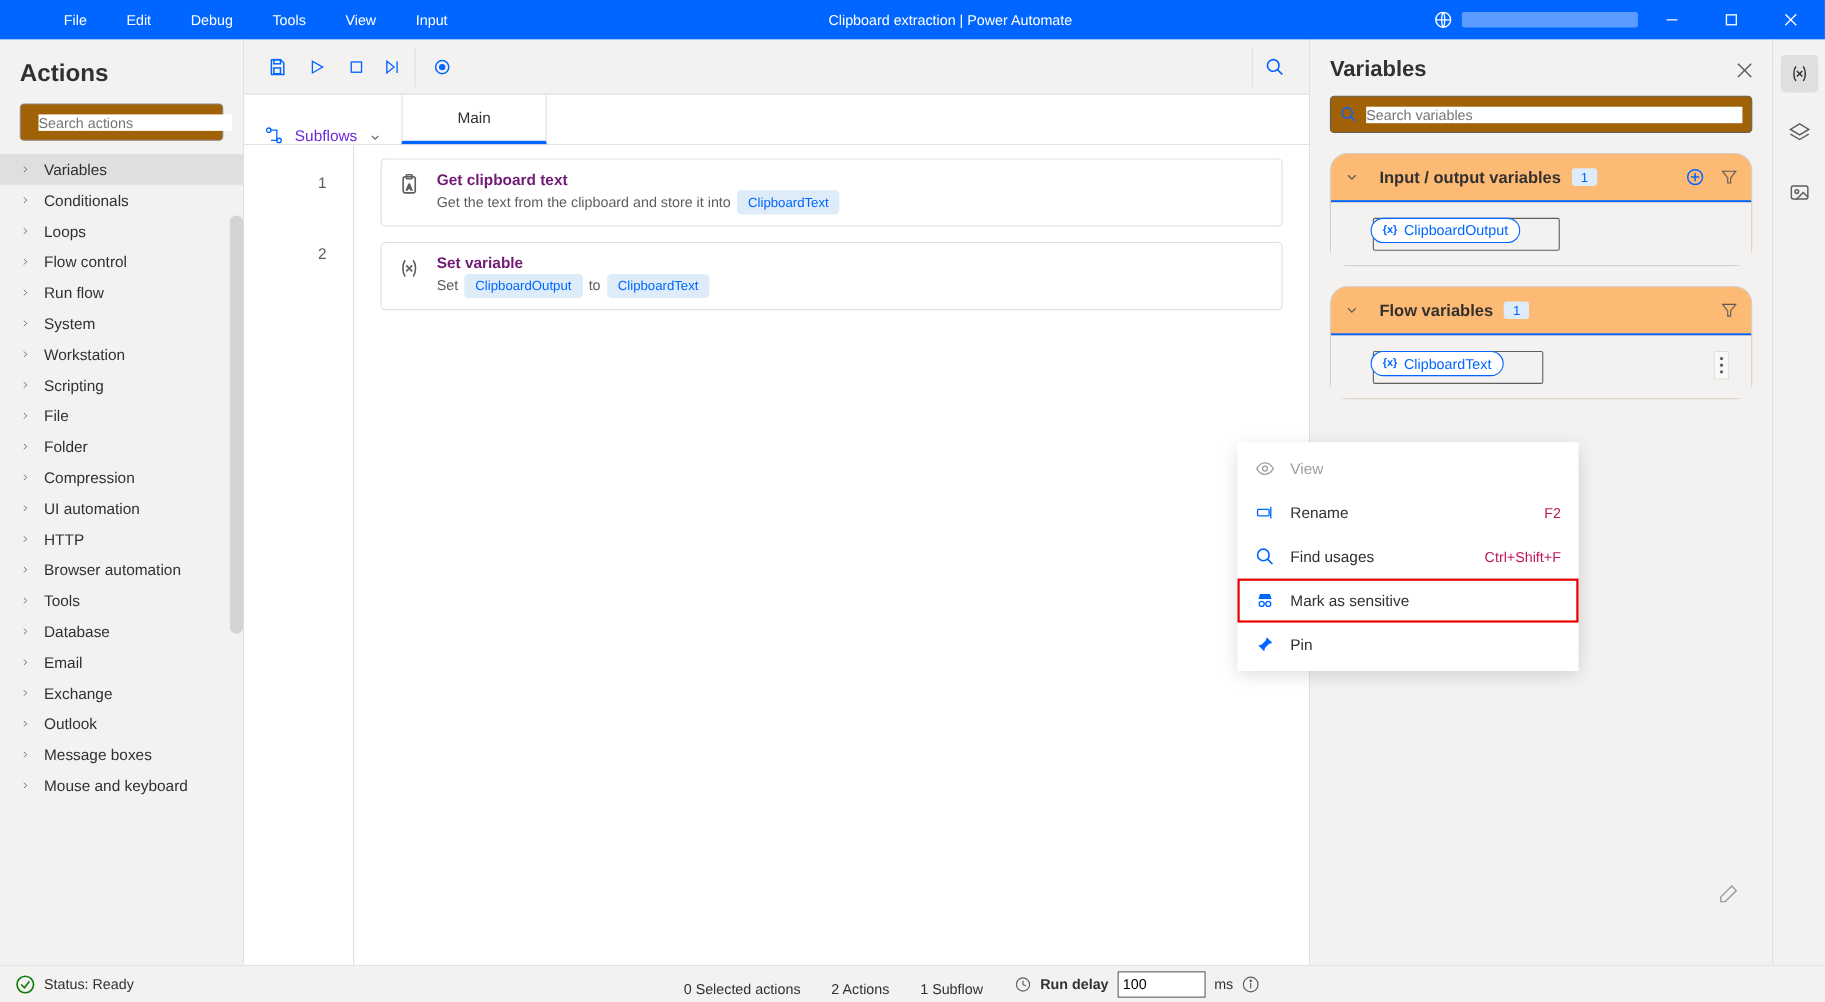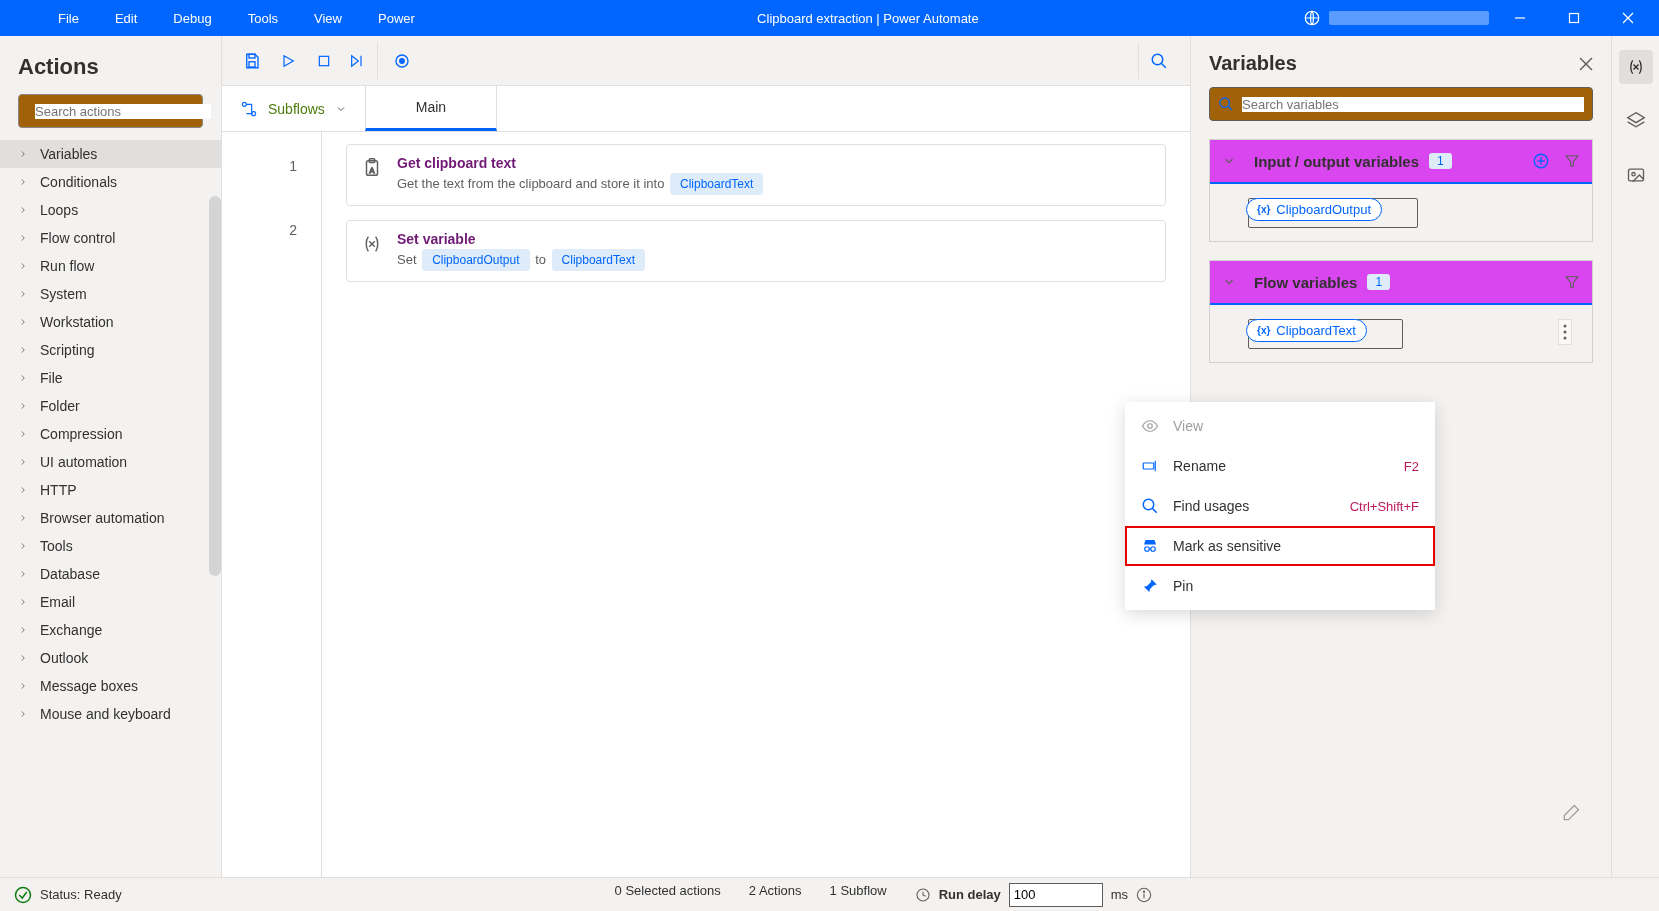--- a/index.html
+++ b/index.html
@@ -29,21 +29,21 @@
 
 
 .center { flex: 1; display: flex; flex-direction: column; border-right: 1px solid #e1dfdd; position: relative; }
 .toolbar { height: 50px; display: flex; align-items: center; padding: 0 12px; border-bottom: 1px solid #e1dfdd; background: #f3f2f1; }
 .tbtn { width: 36px; height: 36px; display: flex; align-items: center; justify-content: center; color: #0066ff; cursor: pointer; }
 .tbtn.sep { border-right: 1px solid #e1dfdd; margin-right: 6px; padding-right: 6px; }
 .tool-spacer { flex: 1; }
 .tsearch { color: #0066ff; width: 40px; display: flex; align-items: center; justify-content: center; border-left: 1px solid #e1dfdd; height: 36px;}
 
 .tabbar { height: 46px; display: flex; align-items: stretch; border-bottom: 1px solid #e1dfdd; }
-.subflows-btn { display: flex; align-items: center; padding: 0 18px; gap: 10px; cursor: pointer; color: #4d7c0f; font-size: 14px; }
+.subflows-btn { display: flex; align-items: flex-end; padding: 0 18px; gap: 10px; cursor: pointer; color: #6d28d9; font-size: 14px; }
 .tab { padding: 0 50px; display: flex; align-items: center; border-right: 1px solid #e1dfdd; border-left: 1px solid #e1dfdd; border-bottom: 3px solid #0066ff; font-size: 14px; color: #323130; cursor: pointer; }
 
 .flow-canvas { flex: 1; display: flex; background: #fff; }
 .linenums { width: 100px; border-right: 1px solid #e1dfdd; padding-top: 18px; }
 .linenum { height: 64px; text-align: right; padding-right: 24px; color: #605e5c; font-size: 14px; display: flex; align-items: flex-start; justify-content: flex-end; padding-top: 8px;}
 .steps { flex: 1; padding: 12px 24px; }
 .step { border: 1px solid #e1dfdd; border-radius: 4px; padding: 10px 14px; margin-bottom: 14px; display: flex; gap: 14px; align-items: flex-start; }
 .step-icon { width: 22px; height: 22px; color: #605e5c; flex-shrink: 0; margin-top: 2px;}
 .step-body { flex: 1; }
 .step-title { font-weight: 600; font-size: 14px; color: #701a75; }
@@ -51,21 +51,21 @@
 .var-chip { display: inline-block; background: #deecf9; color: #0066ff; padding: 1px 10px; border-radius: 4px; font-size: 12px; margin: 0 2px;}
 
 
 .right { width: 420px; background: #f3f2f1; display: flex; flex-direction: column; }
 .right-header { display: flex; align-items: center; padding: 16px 18px 12px; }
 .right-header h2 { font-size: 20px; font-weight: 600; flex: 1; color: #323130;}
 .close-x { cursor: pointer; color: #605e5c; }
 .var-search { margin: 0 18px 18px; }
 .var-search .search-box { border-color: #605e5c; }
 
-.var-section { margin: 0 18px 18px; border: 1px solid #d2d0ce; border-radius: 0; background: #d946ef; }
+.var-section { margin: 0 18px 18px; border: 1px solid #d2d0ce; border-radius: 16px; background: #fdba74; }
 .var-section-head { display: flex; align-items: center; height: 44px; padding: 0 12px; border-bottom: 2px solid #0066ff; }
 .var-section-head .chev2 { margin-right: 18px; color: #605e5c; }
 .var-section-head .title { font-size: 15px; font-weight: 600; color: #323130; }
 .count-badge { background: #deecf9; color: #0066ff; font-size: 12px; padding: 1px 8px; border-radius: 3px; margin-left: 10px;}
 .head-spacer { flex: 1;}
 .head-icon { color: #605e5c; margin-left: 14px; cursor: pointer; }
 .head-icon.blue { color: #0066ff; }
 .var-body { padding: 14px 14px 20px 36px; background: #f3f2f1; position: relative;}
 .var-pill { display: inline-flex; align-items: center; gap: 6px; background: #fff; border: 1px solid #0066ff; color: #0066ff; padding: 3px 10px; border-radius: 12px; font-size: 13px;}
 .var-pill .xicon { font-size: 10px; font-weight: 600;}
@@ -83,37 +83,37 @@
 .ctx-item.highlight { outline: 2px solid #e60000; outline-offset: -2px;}
 
 
 .rail { width: 48px; background: #f3f2f1; display: flex; flex-direction: column; align-items: center; padding-top: 14px; gap: 20px; border-left: 1px solid #e1dfdd;}
 .rail-btn { width: 34px; height: 34px; display: flex; align-items: center; justify-content: center; cursor: pointer; color: #605e5c; border-radius: 4px;}
 .rail-btn.active { background: #e1dfdd; }
 
 
 .statusbar { height: 34px; border-top: 1px solid #e1dfdd; display: flex; align-items: center; padding: 0 14px; font-size: 13px; color: #323130; background: #f3f2f1;}
 .statusbar .s-left { display: flex; align-items: center; gap: 8px;}
-.statusbar .s-center { flex: 1; display: flex; justify-content: center; gap: 28px; align-items: flex-start;}
-.delay-input { width: 94px; height: 24px; border: 1px solid #605e5c; padding: 0 4px; font-size: 13px;}
+.statusbar .s-center { flex: 1; display: flex; justify-content: center; gap: 28px; align-items: flex-end;}
+.delay-input { width: 80px; height: 24px; border: 1px solid #605e5c; padding: 0 4px; font-size: 13px;}
 .eraser { position: absolute; right: 30px; bottom: 54px; color: #a19f9d; cursor: pointer;}
 
 svg { display: block; }
 </style>
 </head>
 <body>
 
 <div class="titlebar">
   <div class="menubar">
     <span>File</span>
     <span>Edit</span>
     <span>Debug</span>
     <span>Tools</span>
     <span>View</span>
-    <span>Power</span>
+    <span>Input</span>
   </div>
   <div class="title-center">Clipboard extraction | Power Automate</div>
   <div class="title-right">
     <span>
       <svg class="globe-icon" viewBox="0 0 24 24" fill="none" stroke="#fff" stroke-width="1.6">
           <circle cx="12" cy="12" r="9"></circle>
           <path d="M3 12h18M12 3c2.5 3 2.5 15 0 18M12 3c-2.5 3-2.5 15 0 18"></path>
         </svg>
     </span>
     <span style="width:160px;height:14px;background:rgba(255,255,255,.35);border-radius:2px;"></span>

